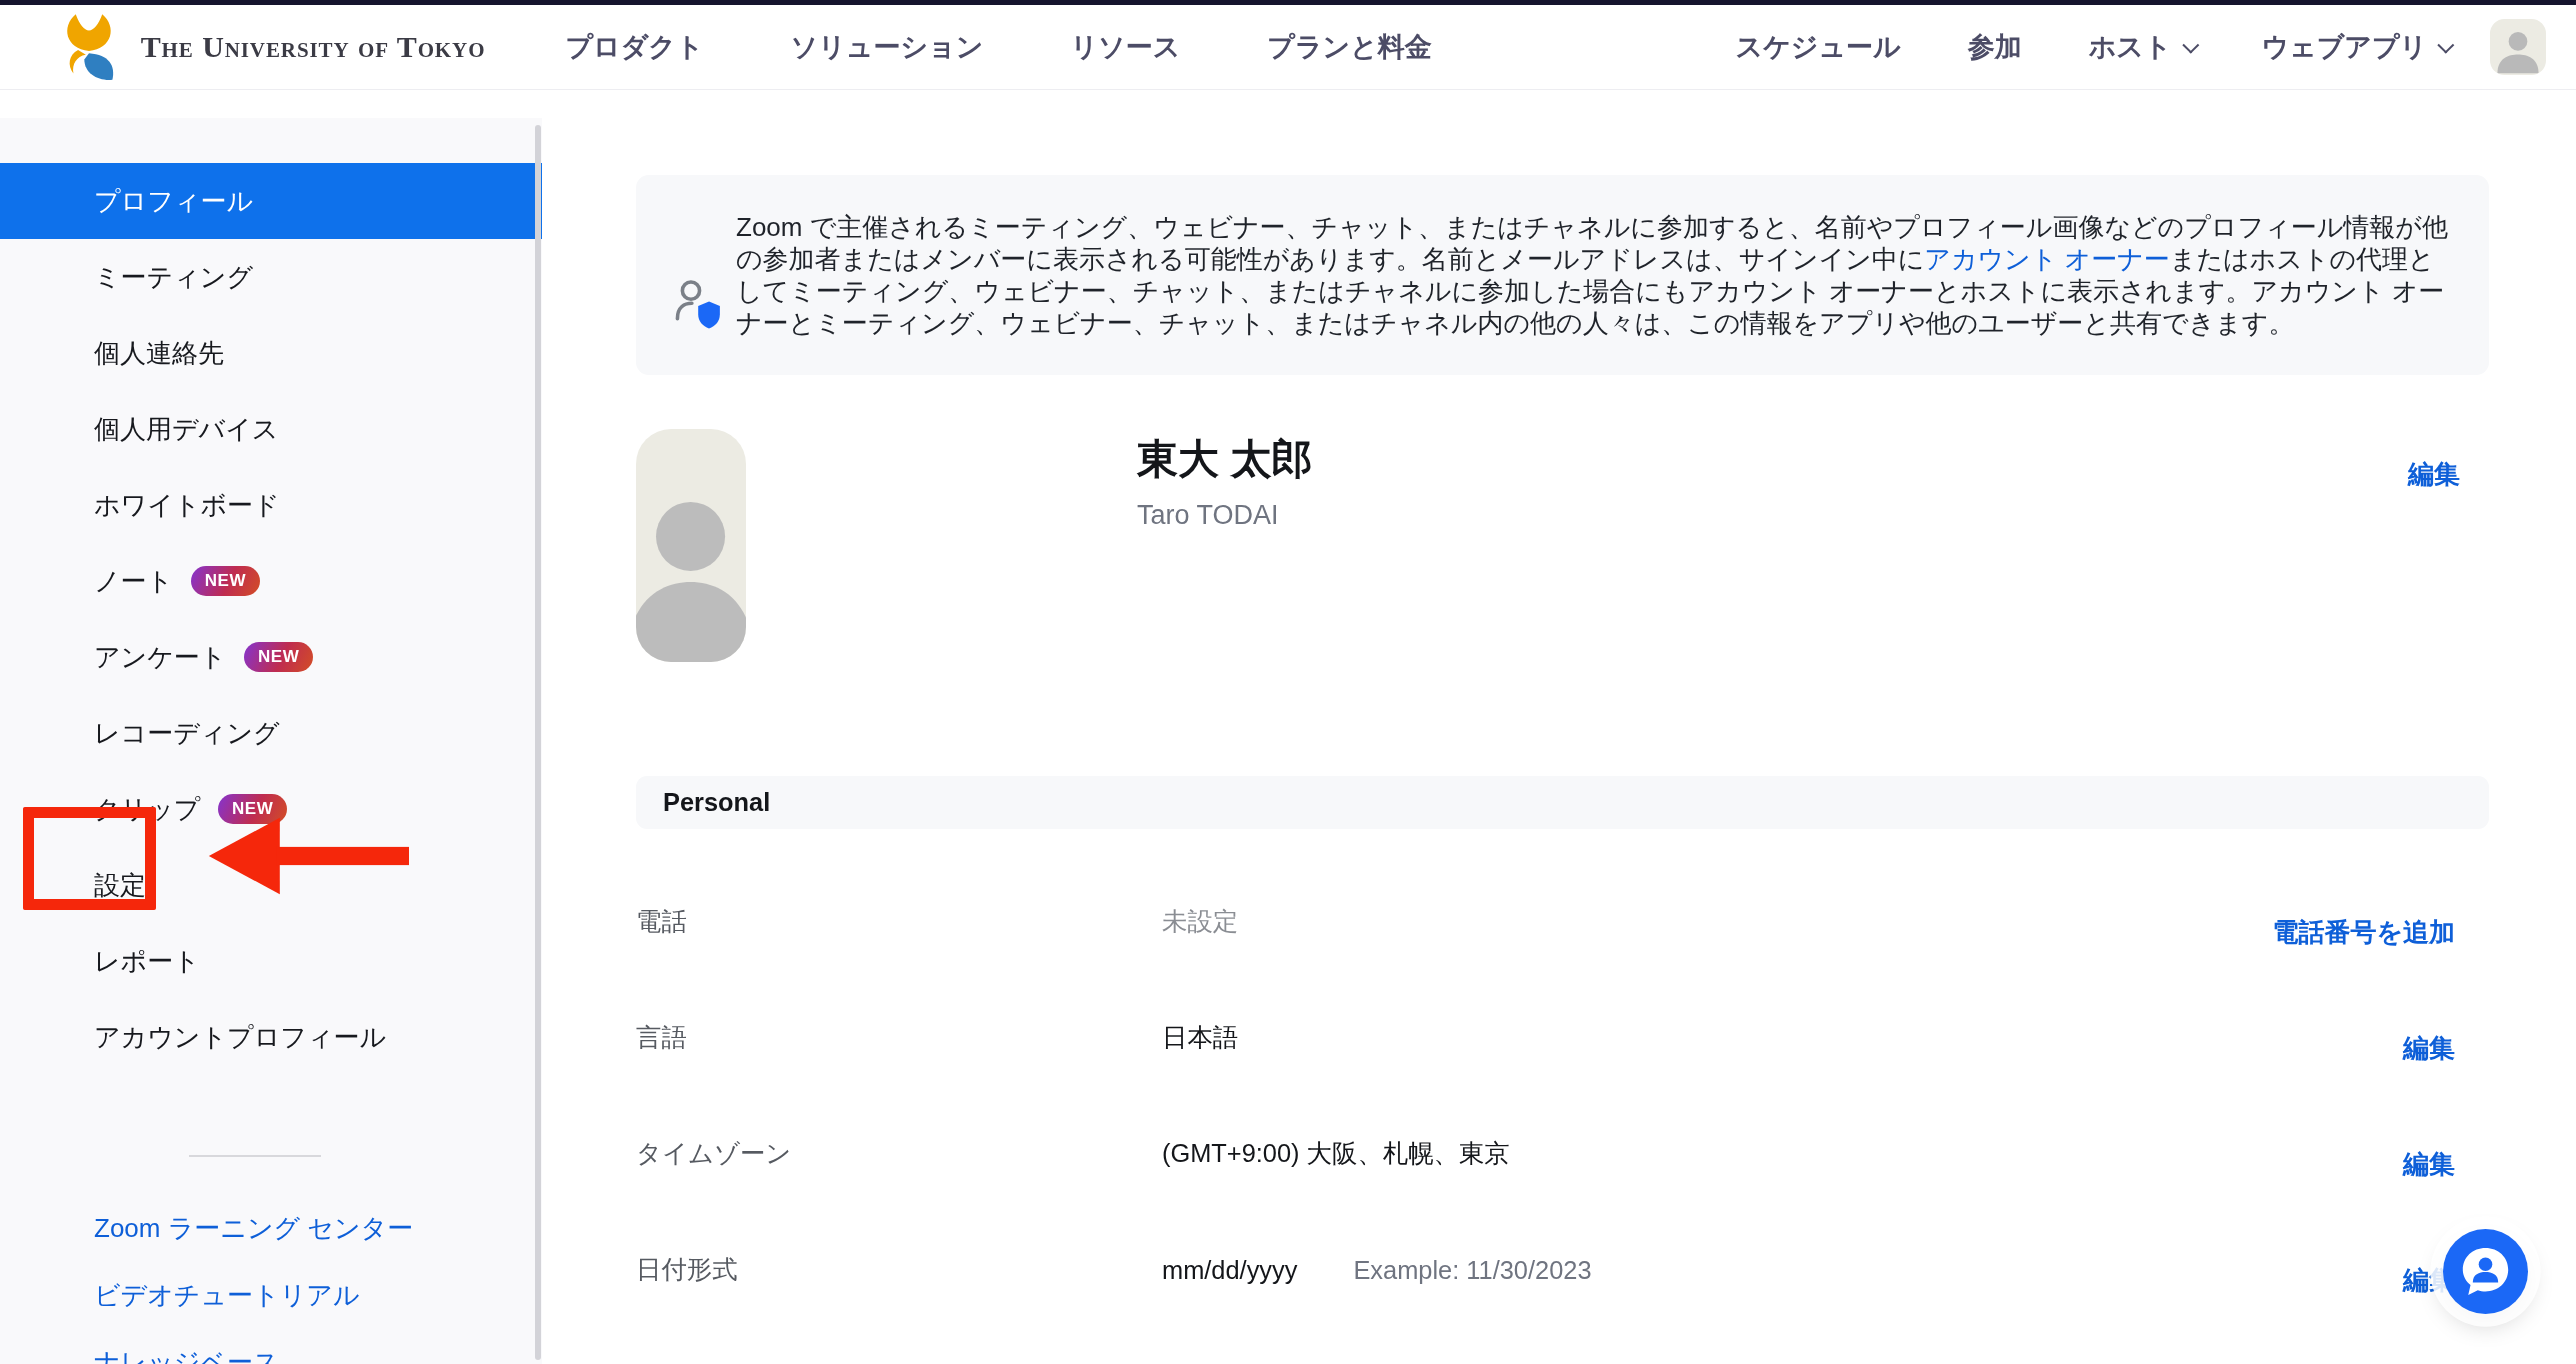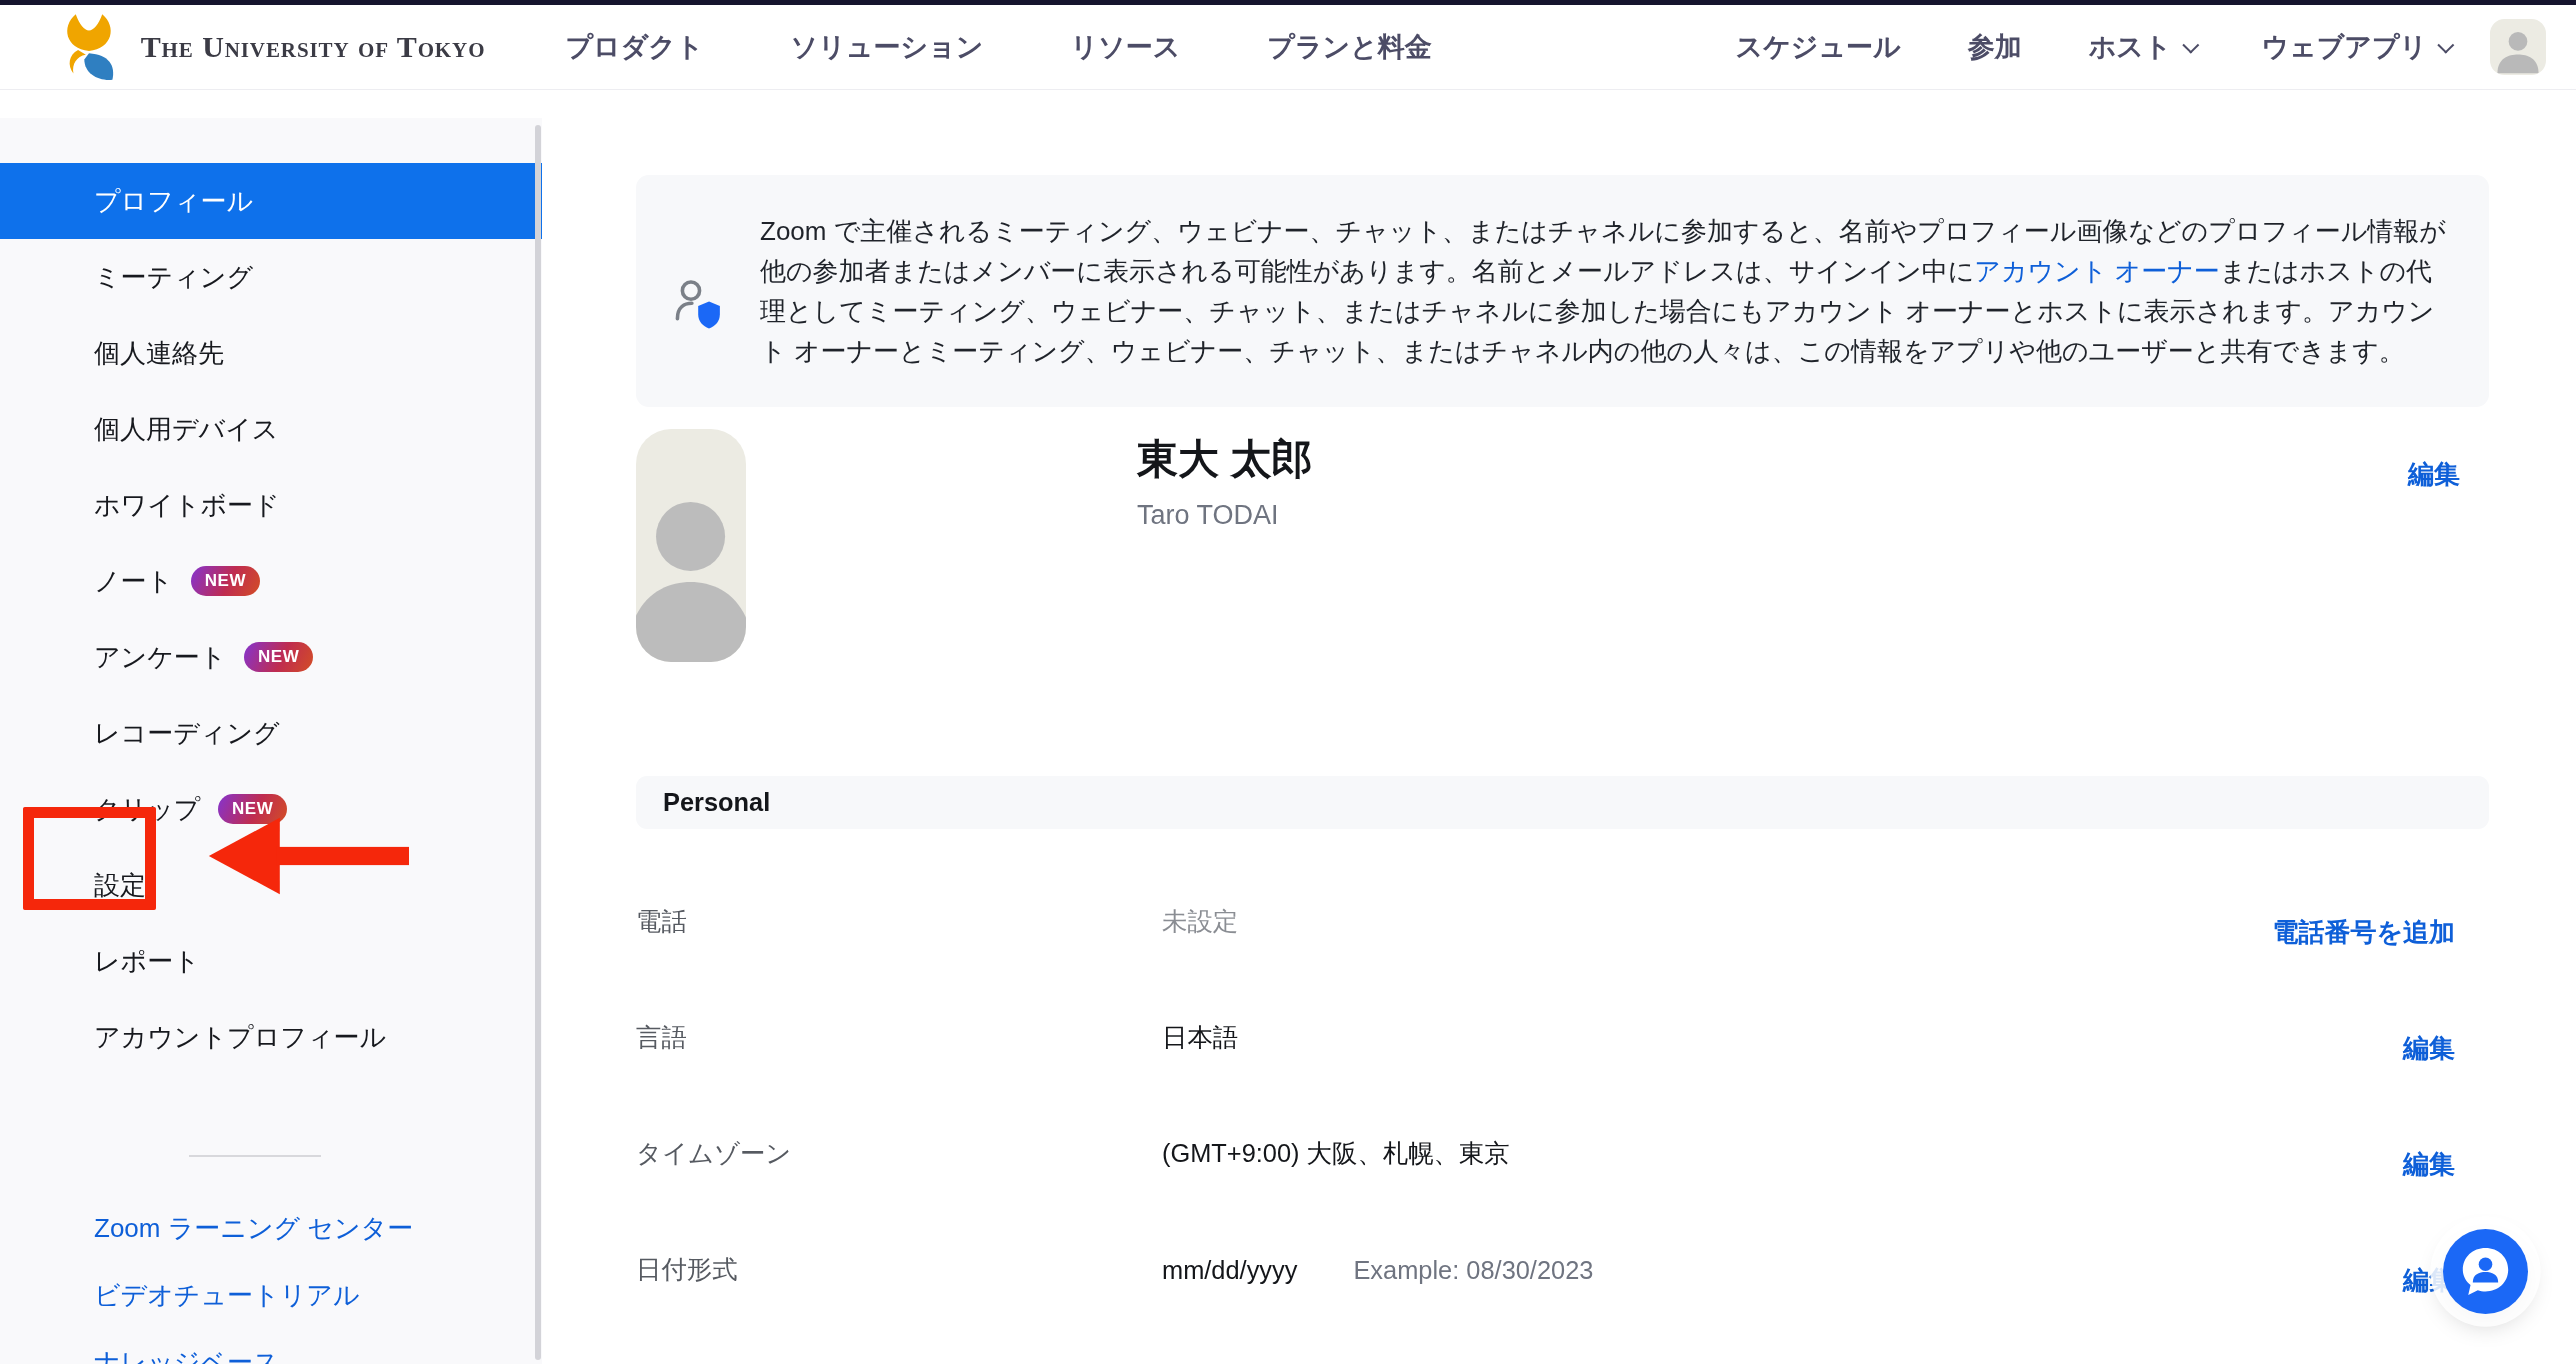--- a/index.html
+++ b/index.html
@@ -40,21 +40,21 @@
   
   .anno-box { position:absolute; left:23px; top:807px; width:133px; height:103px;
     border:11.8px solid #f5270b; border-radius:1.8px; pointer-events:none; }
   .anno-arrow { position:absolute; left:207px; top:814px; pointer-events:none; }
 
   
   .main { position:absolute; top:119px; left:542px; width:2034px; height:1245px; background:#fff; }
   .notice { position:absolute; top:56px; left:94px; width:1853px; background:#f7f8fa;
     border-radius:12.7px; padding:36px 38px 36px 100px; }
   .notice-icon { position:absolute; left:36px; top:102px; }
-  .notice-text { font-size:26px; line-height:40px; color:#1f232a;margin-left:24px; }
+  .notice-text { font-size:26px; line-height:32px; color:#1f232a; }
   .notice-text a { color:#0e5fd8; text-decoration:none; cursor:pointer; }
 
   .avatar-big { position:absolute; top:310px; left:94px; width:110px; height:233px;
     border-radius:35px; background:#ECEBE3; overflow:hidden; display:flex; align-items:flex-end; justify-content:center; }
   .name { position:absolute; top:313px; left:595px; font-size:41px; font-weight:700; color:#14161a; }
   .name-roman { position:absolute; top:381px; left:595px; font-size:27px; color:#6f7480; }
   .link-action { color:#0e5fd8; font-size:26px; font-weight:700; text-decoration:none; cursor:pointer; white-space:nowrap; }
   .profile-edit { position:absolute; top:338px; left:94px; width:1853px; }
   .profile-edit .link-action { position:absolute; right:29px; top:0; }
 
@@ -204,21 +204,21 @@
           <a class="link-action">編集</a>
         </div>
         <div class="prow">
           <span class="plabel">タイムゾーン</span>
           <span class="pvalue">(GMT+9:00) 大阪、札幌、東京</span>
           <a class="link-action">編集</a>
         </div>
         <div class="prow">
           <span class="plabel">日付形式</span>
           <span class="pvalue">mm/dd/yyyy</span>
-          <span class="pexample">Example: 08/30/2023</span>
+          <span class="pexample">Example: 11/30/2023</span>
           <a class="link-action">編集</a>
         </div>
       </div>
 
   </main>
 
   <div class="support-fab">
     <svg width="49" height="51" viewBox="0 0 54 56">
       <path d="M27 2 C41 2 52 12 52 26 C52 40 41 50 27 50 C24 50 21 49.5 18.5 48.6 L8 54 L10.5 43 C5.2 38.6 2 32.7 2 26 C2 12 13 2 27 2 Z" fill="#fff"></path>
       <circle cx="27" cy="20" r="7.5" fill="#1b68f6"></circle>

